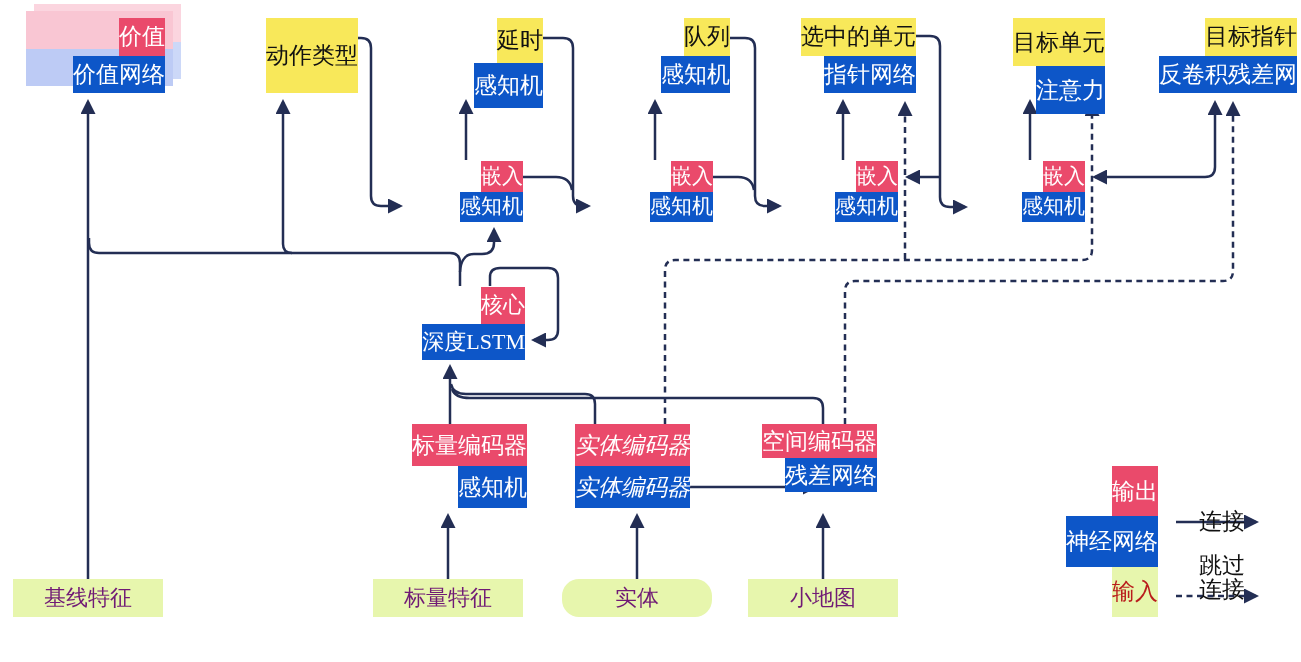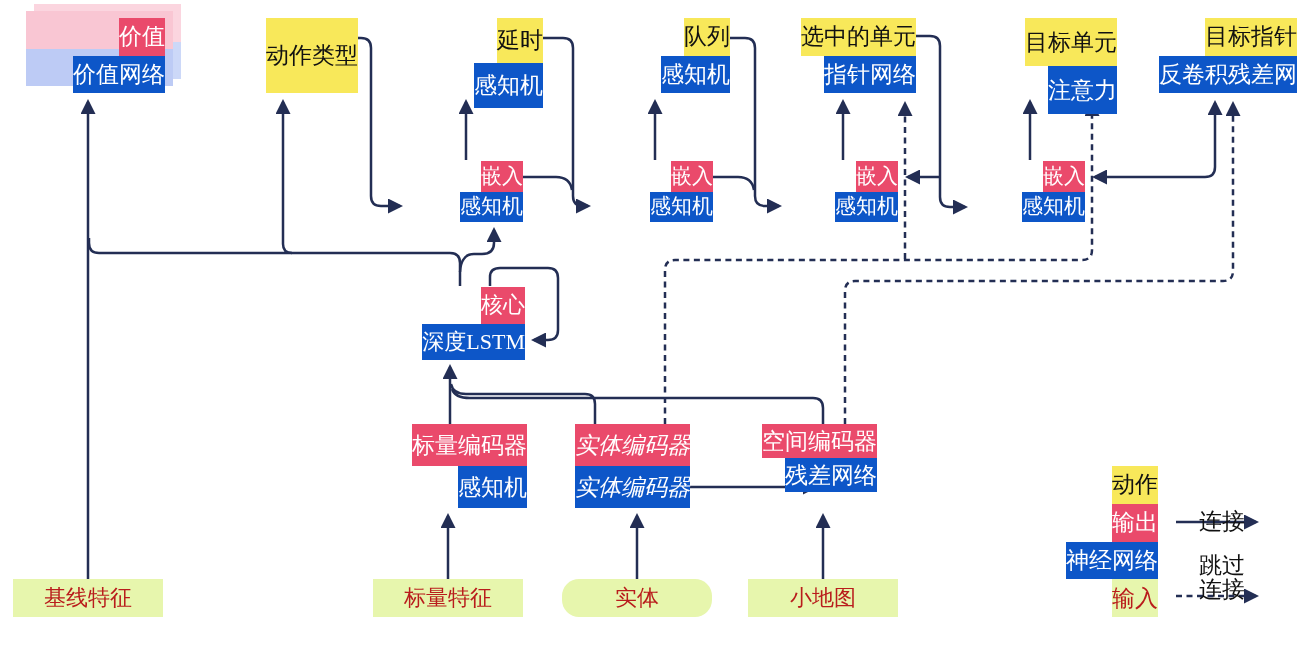--- a/index.html
+++ b/index.html
@@ -11,21 +11,21 @@
   .node{position:absolute;z-index:2;display:flex;flex-direction:column;text-align:center;align-items:flex-end;}
   .part{flex:1;display:flex;align-items:center;justify-content:center;line-height:1;white-space:nowrap;}
   .yellow{background:#f8e85a;color:#111111;}
   .red{background:#ea4a6b;color:#ffffff;}
   .blue{background:#0d56c8;color:#ffffff;}
   .green{background:#e7f6ad;color:#b91c1c;}
   .fs-big .part{font-size:23px;}
   .fs-mid .part{font-size:21px;}
   .fs-core .part{font-size:22px;}
   .input-node{z-index:2;position:absolute;display:flex;align-items:center;justify-content:center;
-    background:#e7f6ad;color:#b91c1c;font-size:22px;white-space:nowrap;}
+    background:#e7f6ad;color:#701a75;font-size:22px;white-space:nowrap;}
   .stack-card{position:absolute;z-index:1;display:flex;flex-direction:column;}
   .stack-card div{flex:1;}
   .legend-label{position:absolute;z-index:2;color:#111111;font-size:23px;text-align:center;white-space:nowrap;margin-top:12px;}
 </style>
 </head>
 <body>
 
 <div id="canvas">
 
   <div class="stack-card" style="left:34px;top:4px;width:147px;height:75px;">
@@ -91,21 +91,21 @@
     <div class="part blue">感知机</div>
   </div>
   <div class="node fs-big" style="left:580px;top:18px;width:150px;height:75px;">
     <div class="part yellow">队列</div>
     <div class="part blue">感知机</div>
   </div>
   <div class="node fs-big" style="left:763px;top:18px;width:153px;height:75px;">
     <div class="part yellow">选中的单元</div>
     <div class="part blue">指针网络</div>
   </div>
-  <div class="node fs-big" style="left:955px;top:18px;width:150px;height:96px;margin-left:12px;">
+  <div class="node fs-big" style="left:955px;top:18px;width:150px;height:96px;">
     <div class="part yellow">目标单元</div>
     <div class="part blue">注意力</div>
   </div>
   <div class="node fs-big" style="left:1140px;top:18px;width:157px;height:75px;">
     <div class="part yellow">目标指针</div>
     <div class="part blue">反卷积残差网</div>
   </div>
 
   <div class="node fs-mid" style="left:410px;top:161px;width:113px;height:61px;">
     <div class="part red">嵌入</div>
@@ -141,21 +141,20 @@
     <div class="part red">空间编码器</div>
     <div class="part blue">残差网络</div>
   </div>
 
   <div class="input-node" style="left:13px;top:579px;width:150px;height:38px;">基线特征</div>
   <div class="input-node" style="left:373px;top:579px;width:150px;height:38px;">标量特征</div>
   <div class="input-node" style="left:562px;top:579px;width:150px;height:38px;border-radius:17px;">实体</div>
   <div class="input-node" style="left:748px;top:579px;width:150px;height:38px;">小地图</div>
 
   <div class="node fs-big" style="left:1010px;top:466px;width:148px;height:151px;">
-    <div class="part yellow">动作</div>
     <div class="part red">输出</div>
     <div class="part blue">神经网络</div>
     <div class="part green">输入</div>
   </div>
   <div class="legend-label" style="left:1178px;top:494px;width:88px;">连接</div>
   <div class="legend-label" style="left:1178px;top:538px;width:88px;">跳过</div>
   <div class="legend-label" style="left:1178px;top:562px;width:88px;">连接</div>
 
 </div>
 

